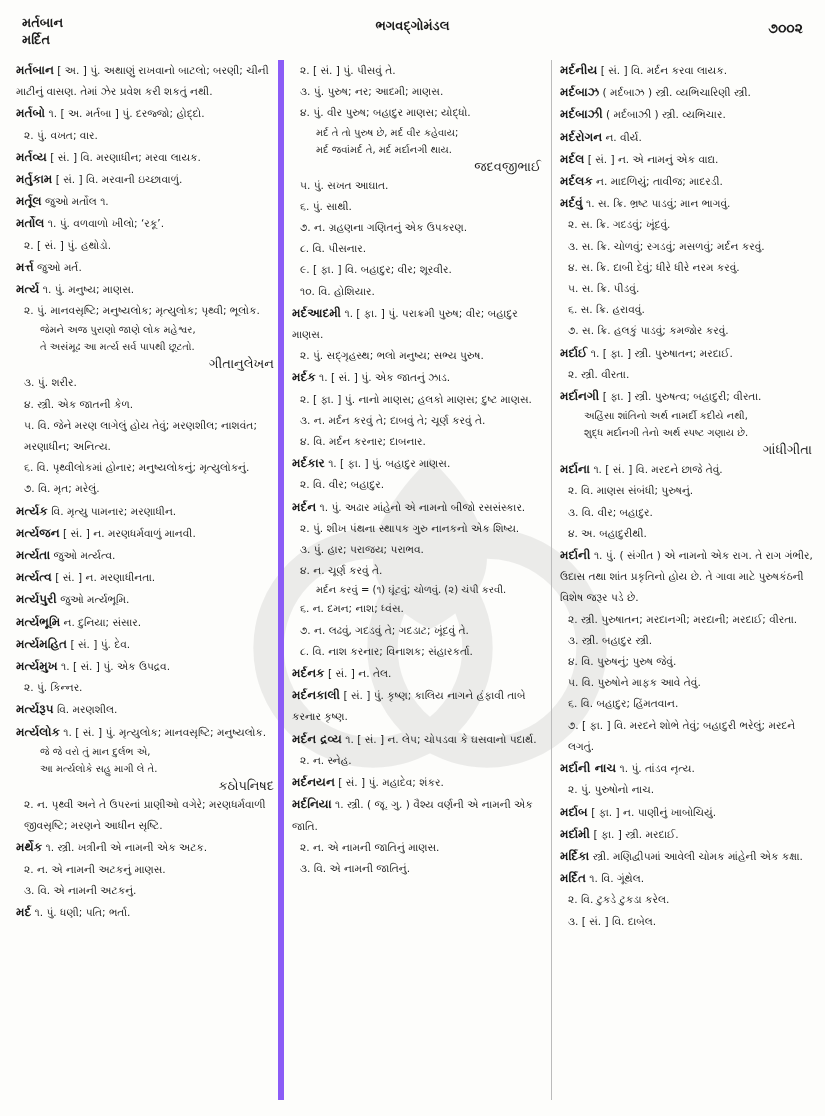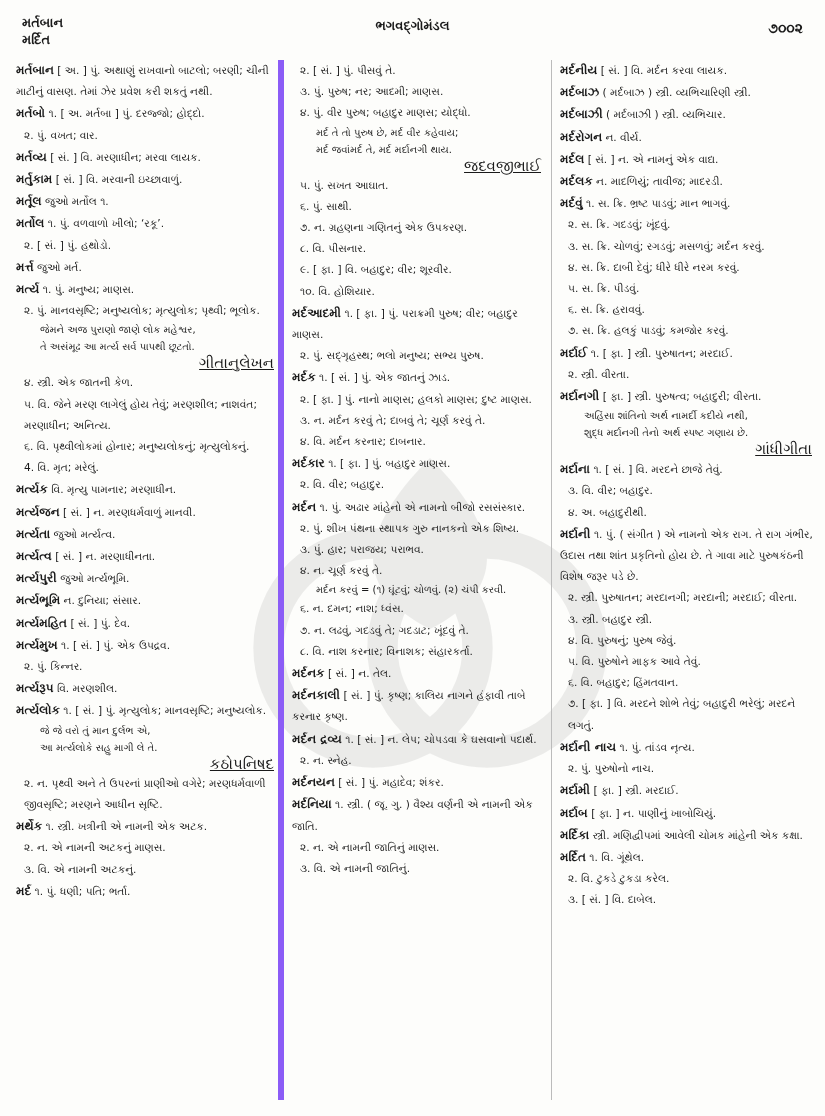--- a/index.html
+++ b/index.html
@@ -16,21 +16,21 @@
   .columns { position: absolute; top: 60px; left: 16px; width: 800px; height: 1040px; display: flex; }
   .col { height: 100%; overflow: hidden; font-size: 10.6px; line-height: 21.2px; }
   .col1 { width: 268px; border-right: 6px solid #8b5cf6; }
   .col2 { width: 268px; padding: 0 6px 0 8px; border-right: 1px solid #bbb; }
   .col3 { width: 264px; padding-left: 8px; }
   .entry { margin-bottom: 1px; }
   .hw { font-weight: bold; font-size: 12px; }
   .body-text { }
   .sense { padding-left: 8px; }
   .quote { padding-left: 24px; font-size: 10px; line-height: 17px; }
-  .cite { text-align: right; font-size: 15px; line-height: 17px; padding-right: 4px; text-decoration: underline; }
+  .cite { text-align: right; font-size: 13px; line-height: 17px; padding-right: 4px; }
 </style>
 </head>
 <body>
 
 <svg class="watermark" viewBox="0 0 200 200">
   <circle cx="70" cy="120" r="55" fill="none" stroke="#444" stroke-width="16"></circle>
   <circle cx="130" cy="120" r="55" fill="none" stroke="#444" stroke-width="16"></circle>
   <path d="M100 20 C 60 60, 60 90, 100 110 C 140 90, 140 60, 100 20 Z" fill="#444"></path>
 </svg>
 
@@ -67,24 +67,25 @@
       </div>
       <div class="entry">
         <div class="body-text"><span class="hw">મર્ત્ત</span> <span>જુઓ મર્ત.</span></div>
       </div>
       <div class="entry">
         <div class="body-text"><span class="hw">મર્ત્ય</span> <span>૧. પું. મનુષ્ય; માણસ.</span></div>
         <div class="sense">૨. પું. માનવસૃષ્ટિ; મનુષ્યલોક; મૃત્યુલોક; પૃથ્વી; ભૂલોક.</div>
         <div class="quote">જેમને અજ પુરાણો જાણે લોક મહેશ્વર,</div>
         <div class="quote">તે અસંમૂઢ આ મર્ત્ય સર્વ પાપથી છૂટતો.</div>
         <div class="cite">ગીતાનુલેખન</div>
+        <div class="sense">૩. પું. શરીર.</div>
         <div class="sense">૪. સ્ત્રી. એક જાતની કેળ.</div>
         <div class="sense">૫. વિ. જેને મરણ લાગેલું હોય તેવું; મરણશીલ; નાશવંત; મરણાધીન; અનિત્ય.</div>
         <div class="sense">૬. વિ. પૃથ્વીલોકમાં હોનાર; મનુષ્યલોકનું; મૃત્યુલોકનું.</div>
-        <div class="sense">4. વિ. મૃત; મરેલું.</div>
+        <div class="sense">૭. વિ. મૃત; મરેલું.</div>
       </div>
       <div class="entry">
         <div class="body-text"><span class="hw">મર્ત્યક</span> <span>વિ. મૃત્યુ પામનાર; મરણાધીન.</span></div>
       </div>
       <div class="entry">
         <div class="body-text"><span class="hw">મર્ત્યજન</span> <span>[ સં. ] ન. મરણધર્મવાળું માનવી.</span></div>
       </div>
       <div class="entry">
         <div class="body-text"><span class="hw">મર્ત્યતા</span> <span>જુઓ મર્ત્યત્વ.</span></div>
       </div>
@@ -214,41 +215,42 @@
         <div class="sense">૨. સ્ત્રી. વીરતા.</div>
       </div>
       <div class="entry">
         <div class="body-text"><span class="hw">મર્દાનગી</span> <span>[ ફા. ] સ્ત્રી. પુરુષત્વ; બહાદુરી; વીરતા.</span></div>
         <div class="quote">અહિંસા શાંતિનો અર્થ નામર્દી કદીયે નથી,</div>
         <div class="quote">શુદ્ધ મર્દાનગી તેનો અર્થ સ્પષ્ટ ગણાય છે.</div>
         <div class="cite">ગાંધીગીતા</div>
       </div>
       <div class="entry">
         <div class="body-text"><span class="hw">મર્દાના</span> <span>૧. [ સં. ] વિ. મરદને છાજે તેવું.</span></div>
+        <div class="sense">૨. વિ. માણસ સંબંધી; પુરુષનું.</div>
         <div class="sense">૩. વિ. વીર; બહાદુર.</div>
         <div class="sense">૪. અ. બહાદુરીથી.</div>
       </div>
       <div class="entry">
         <div class="body-text"><span class="hw">મર્દાની</span> <span>૧. પું. ( સંગીત ) એ નામનો એક રાગ. તે રાગ ગંભીર, ઉદાસ તથા શાંત પ્રકૃતિનો હોય છે. તે ગાવા માટે પુરુષકંઠની વિશેષ જરૂર પડે છે.</span></div>
         <div class="sense">૨. સ્ત્રી. પુરુષાતન; મરદાનગી; મરદાની; મરદાઈ; વીરતા.</div>
         <div class="sense">૩. સ્ત્રી. બહાદુર સ્ત્રી.</div>
         <div class="sense">૪. વિ. પુરુષનું; પુરુષ જેવું.</div>
         <div class="sense">૫. વિ. પુરુષોને માફક આવે તેવું.</div>
         <div class="sense">૬. વિ. બહાદુર; હિંમતવાન.</div>
         <div class="sense">૭. [ ફા. ] વિ. મરદને શોભે તેવું; બહાદુરી ભરેલું; મરદને લગતું.</div>
       </div>
       <div class="entry">
         <div class="body-text"><span class="hw">મર્દાની નાચ</span> <span>૧. પું. તાંડવ નૃત્ય.</span></div>
         <div class="sense">૨. પું. પુરુષોનો નાચ.</div>
       </div>
       <div class="entry">
+        <div class="body-text"><span class="hw">મર્દાબ</span> <span>[ ફા. ] ન. પાણીનું ખાબોચિયું.</span></div>
+      </div>
+      <div class="entry">
         <div class="body-text"><span class="hw">મર્દામી</span> <span>[ ફા. ] સ્ત્રી. મરદાઈ.</span></div>
-      </div>
-      <div class="entry">
-        <div class="body-text"><span class="hw">મર્દાબ</span> <span>[ ફા. ] ન. પાણીનું ખાબોચિયું.</span></div>
       </div>
       <div class="entry">
         <div class="body-text"><span class="hw">મર્દિકા</span> <span>સ્ત્રી. મણિદ્વીપમાં આવેલી ચોમક માંહેની એક કક્ષા.</span></div>
       </div>
       <div class="entry">
         <div class="body-text"><span class="hw">મર્દિત</span> <span>૧. વિ. ગૂંથેલ.</span></div>
         <div class="sense">૨. વિ. ટુકડે ટુકડા કરેલ.</div>
         <div class="sense">૩. [ સં. ] વિ. દાબેલ.</div>
       </div>
     </div>

